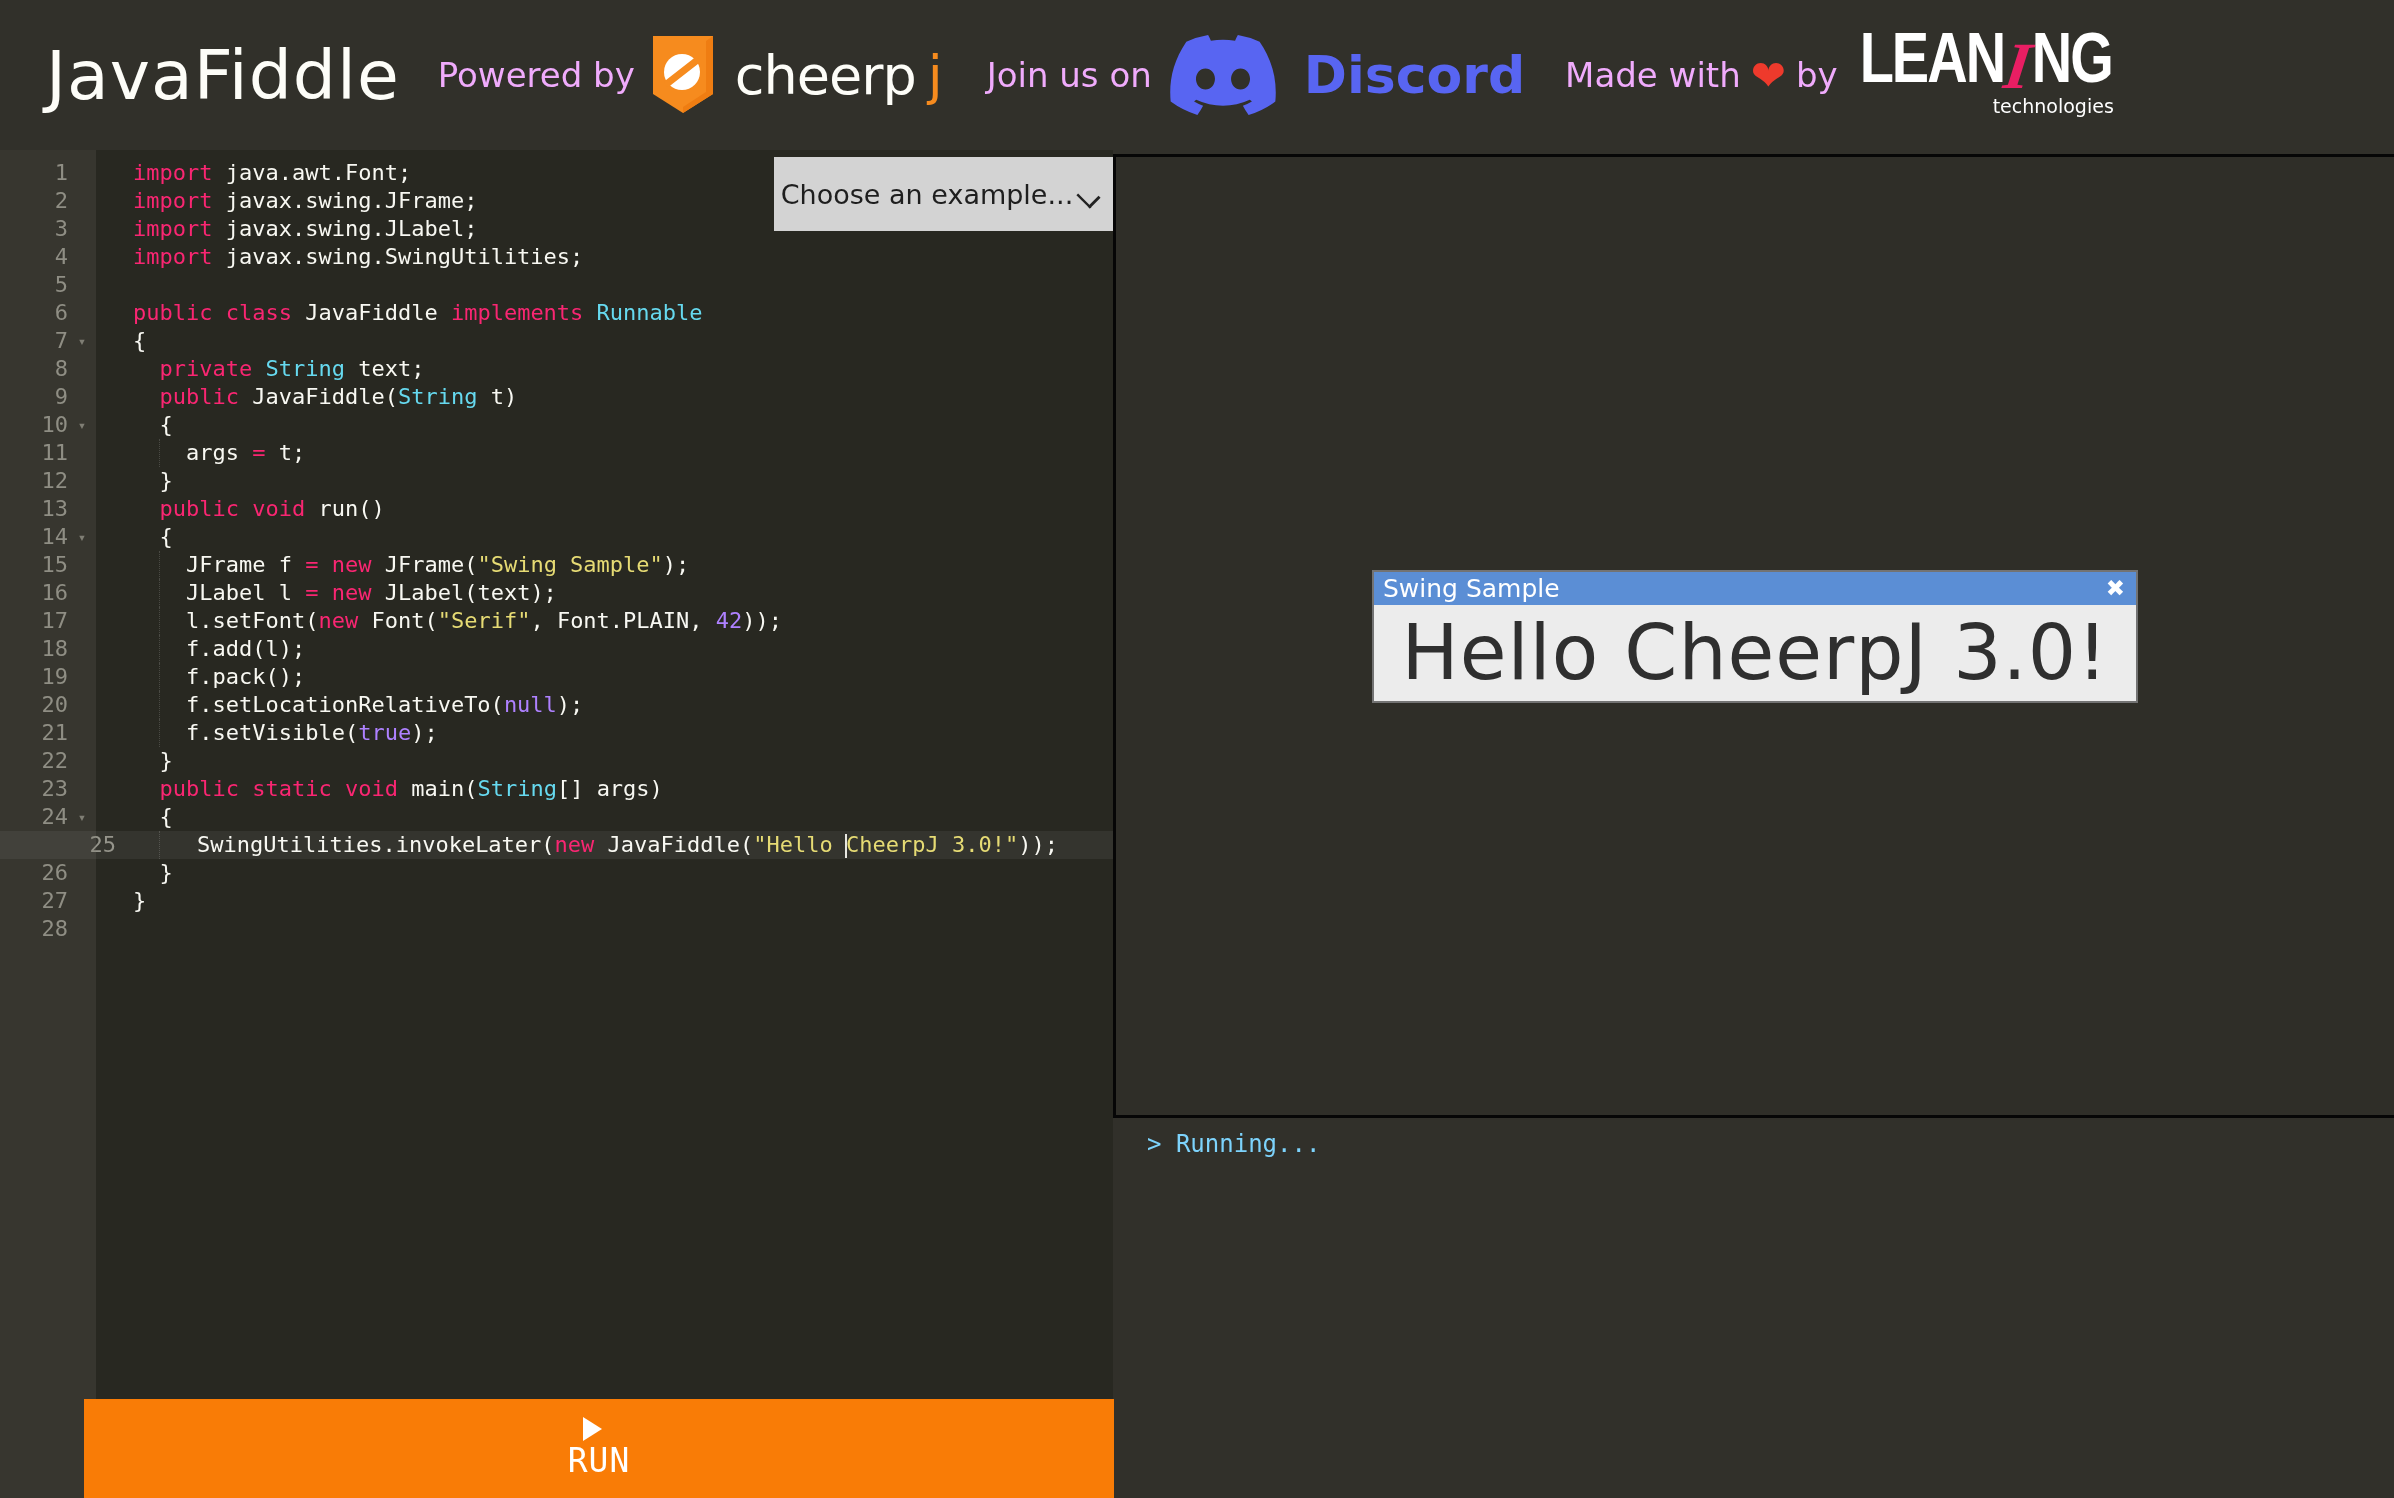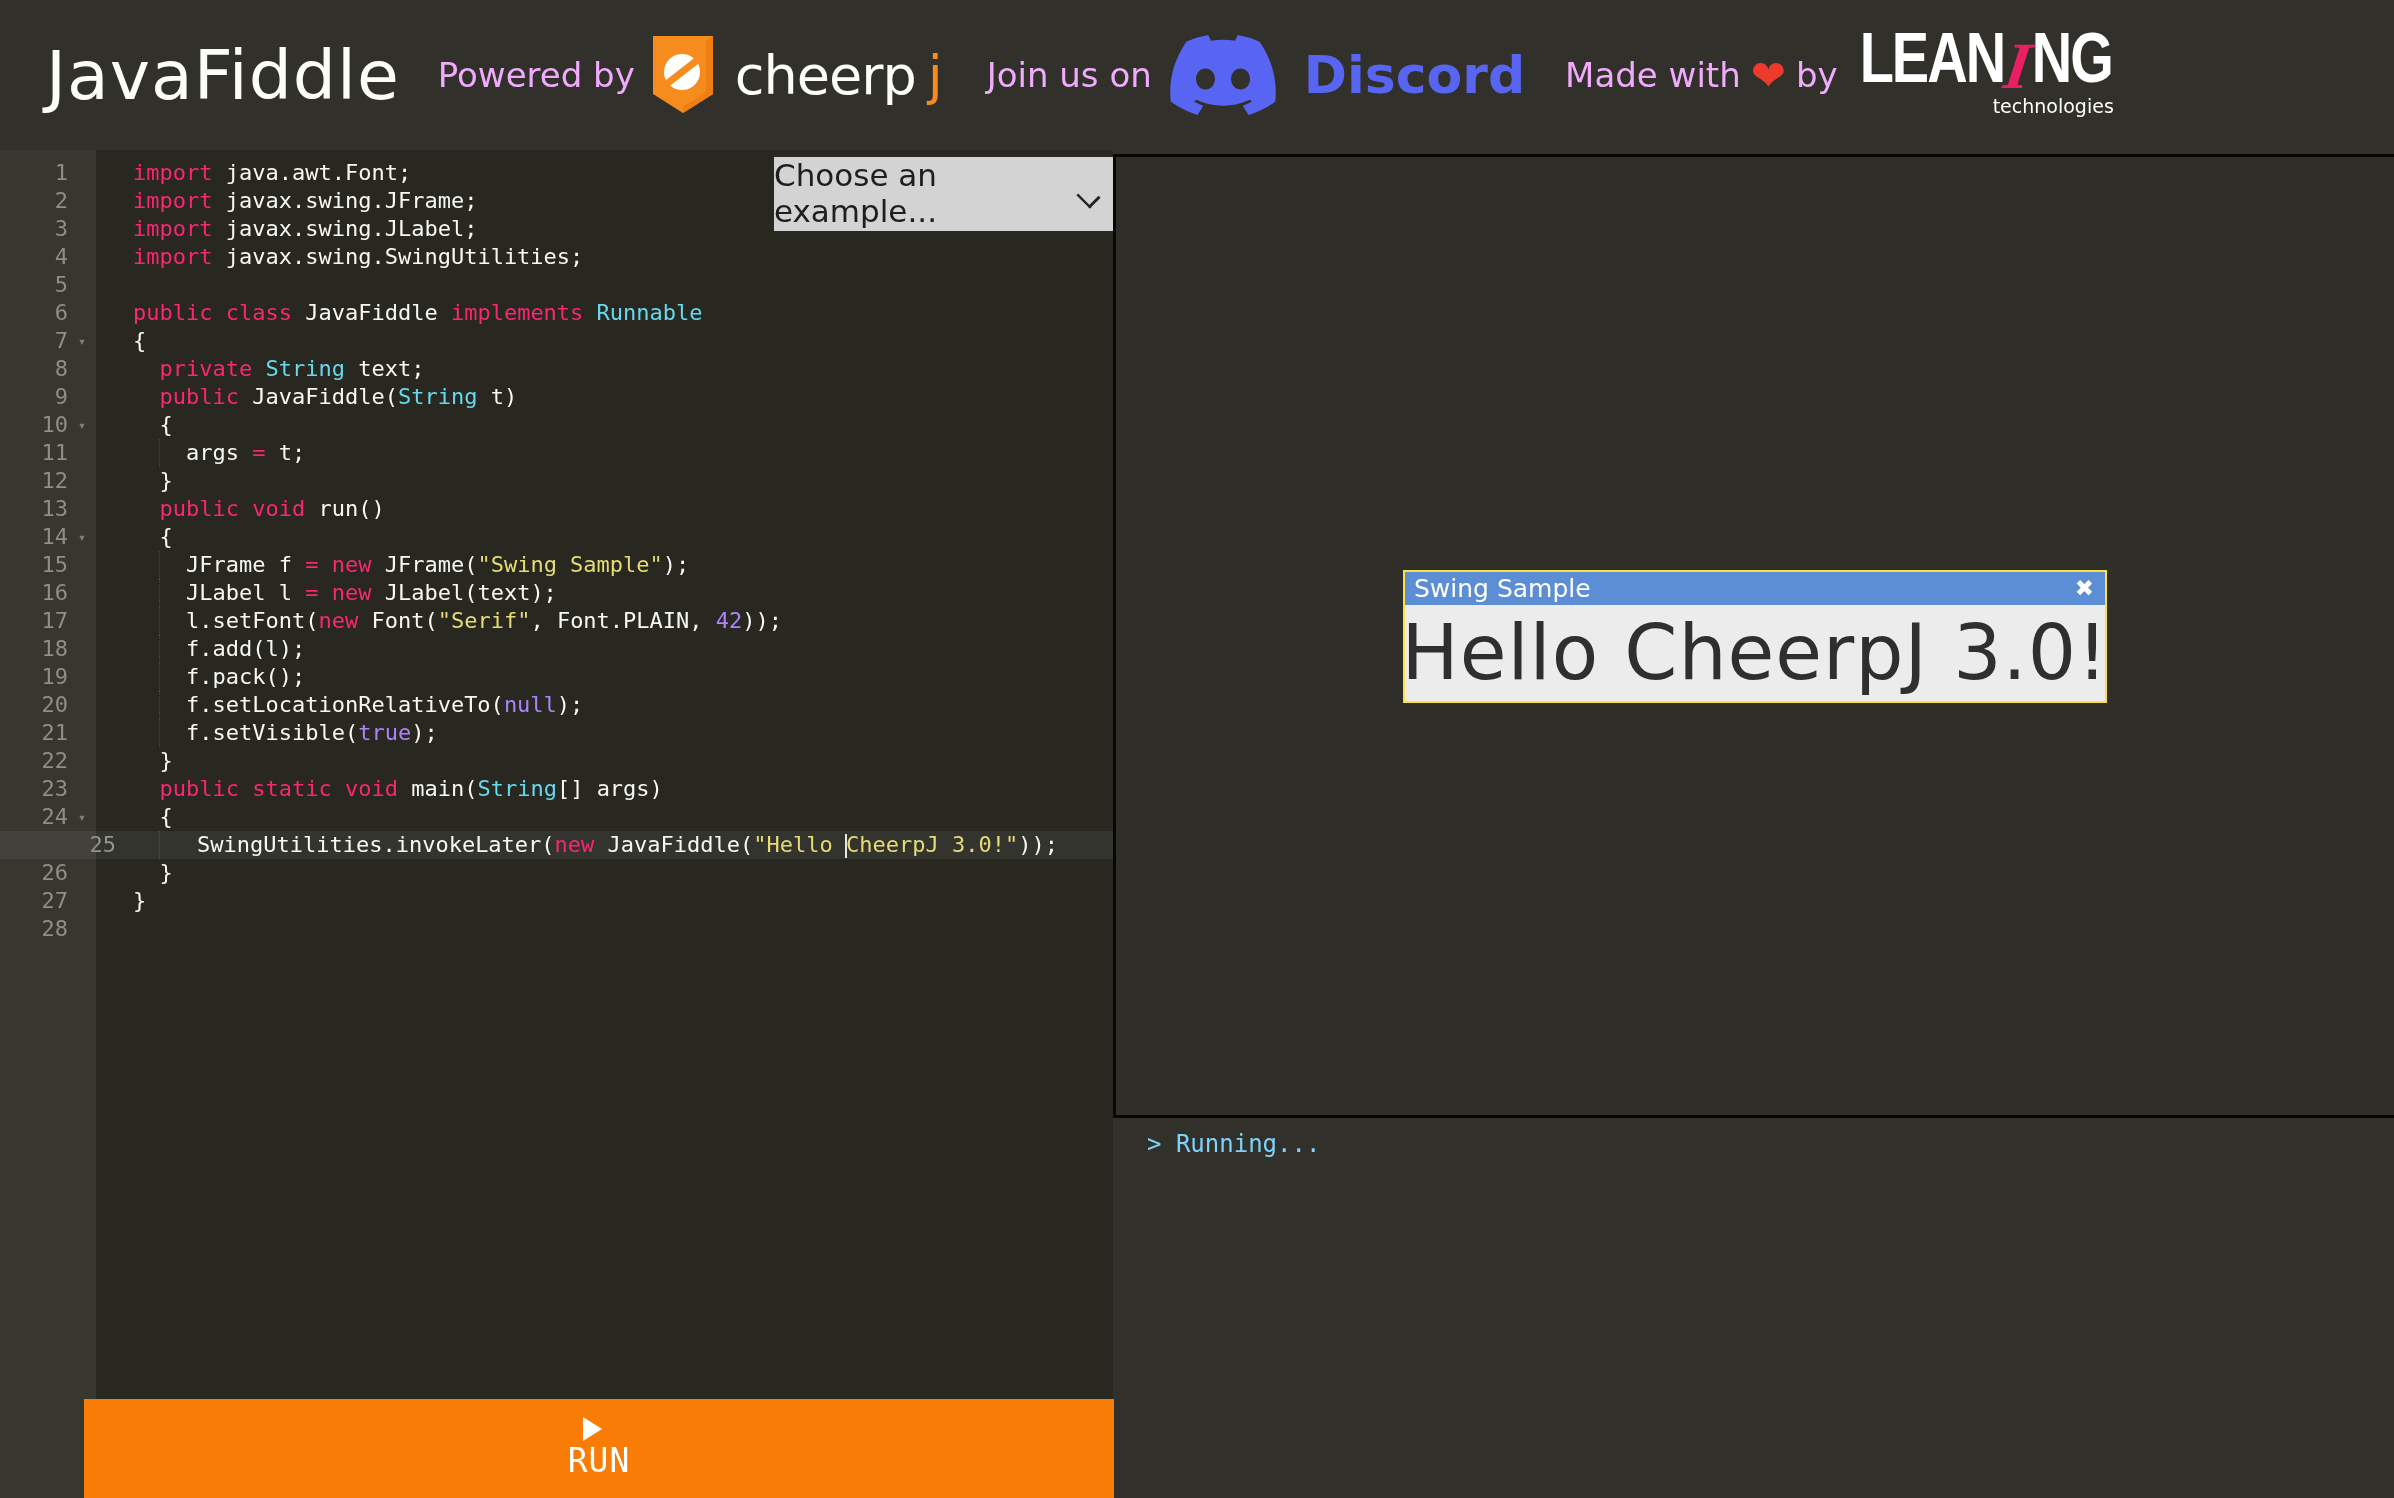--- a/index.html
+++ b/index.html
@@ -49,35 +49,35 @@
     position:absolute;left:96px;top:0;right:0;padding-top:9px;color:#f8f8f2;
   }
   .code-line{height:28px;line-height:28px;white-space:pre;padding-left:37px;position:relative;}
   .code-line .guide{position:absolute;left:63px;top:0;bottom:0;border-left:1px dotted rgba(255,255,255,0.16);}
   .row-active{background:rgba(255,255,255,0.06);padding-left:48px;}
   .k{color:#f92672;} .t{color:#66d9ef;} .s{color:#e6db74;} .n{color:#ae81ff;} .p{color:#f8f8f2;}
   .caret{display:inline-block;width:0;border-left:2px solid #e8e8e2;height:24px;vertical-align:middle;margin:0 -1px;}
   
   .example-select{
     position:absolute;left:774px;top:157px;width:340px;height:74px;background:#d3d3d3;
-    display:flex;align-items:flex-start;justify-content:center;box-sizing:border-box;
-    font-size:31px;color:#1e1e1e;cursor:pointer;padding-right:34px;
+    display:flex;align-items:center;justify-content:center;box-sizing:border-box;
+    font-size:27px;color:#1e1e1e;cursor:pointer;padding-right:34px;
   }
   .chevron{
     position:absolute;right:16px;top:30px;width:16px;height:16px;
     border-right:3px solid #222;border-bottom:3px solid #222;
     transform:rotate(45deg) scaleY(0.8);
   }
   
   .panel{
     position:absolute;left:1113px;top:154px;width:1281px;height:964px;
     background:#2f2e28;border:3px solid #060606;border-right:none;box-sizing:border-box;
     display:flex;align-items:center;justify-content:center;
   }
-  .swing-window{width:704px;border:2px solid #fde047;box-sizing:border-box;}
+  .swing-window{width:766px;border:2px solid #737373;box-sizing:border-box;}
   .swing-titlebar{height:33px;background:#5b8ed5;display:flex;align-items:center;}
   .swing-title{color:#ffffff;font-size:25px;padding-left:9px;flex:1;font-family:"DejaVu Sans",sans-serif;}
   .swing-close{color:#ffffff;font-size:23px;font-weight:700;padding-right:11px;cursor:pointer;line-height:33px;}
   .swing-body{height:96px;background:#ececec;display:flex;align-items:center;justify-content:center;overflow:hidden;}
   .swing-label{font-size:76px;color:#2f2f2f;letter-spacing:1px;white-space:nowrap;font-family:"DejaVu Sans",sans-serif;}
   .console-line{
     position:absolute;left:1147px;top:1130px;
     font-family:"DejaVu Sans Mono",monospace;font-size:24px;color:#7dd3fc;
   }
   

